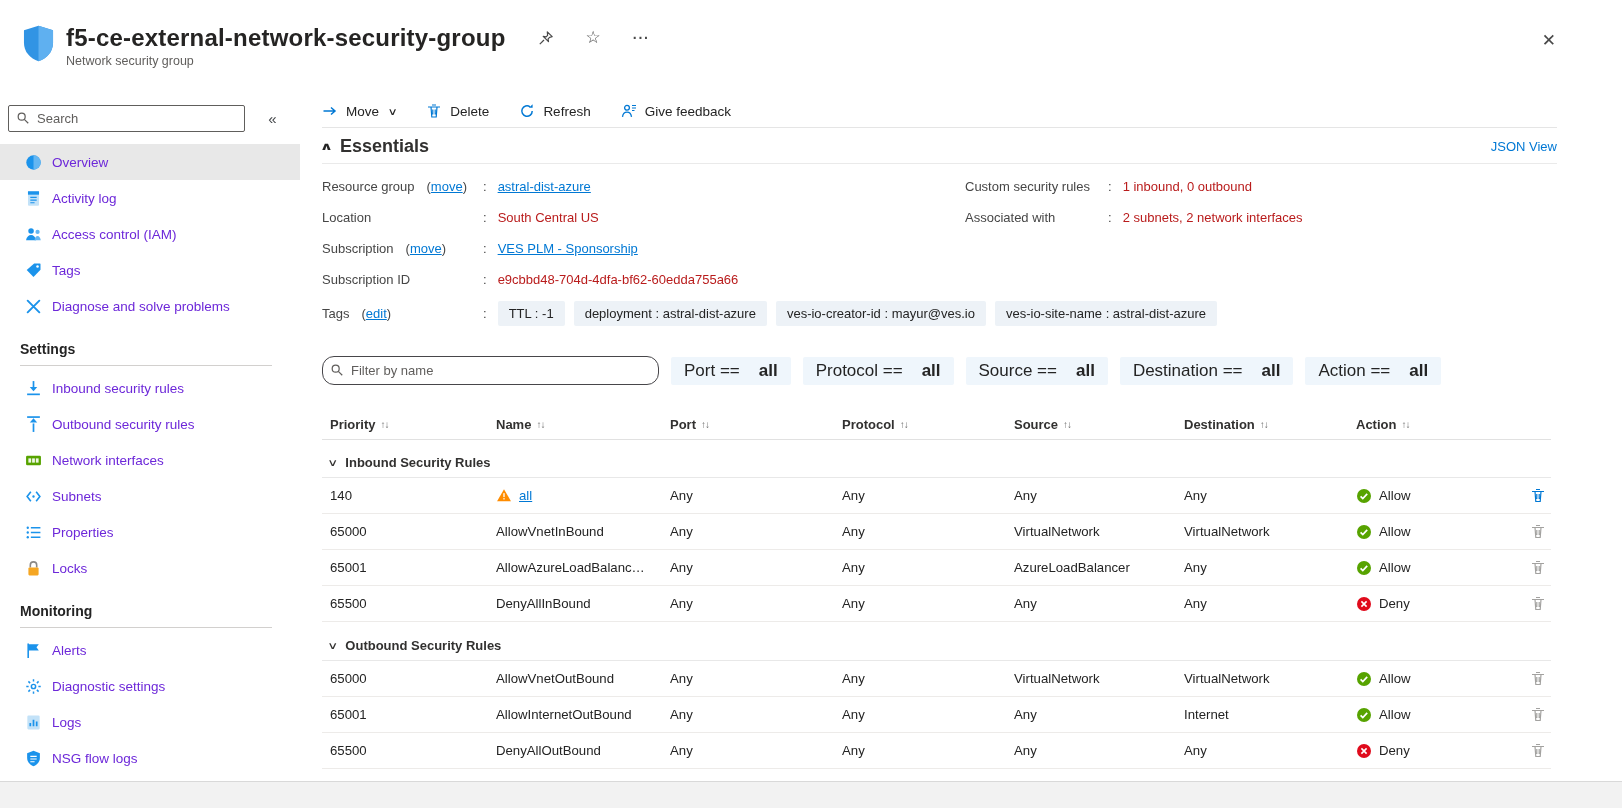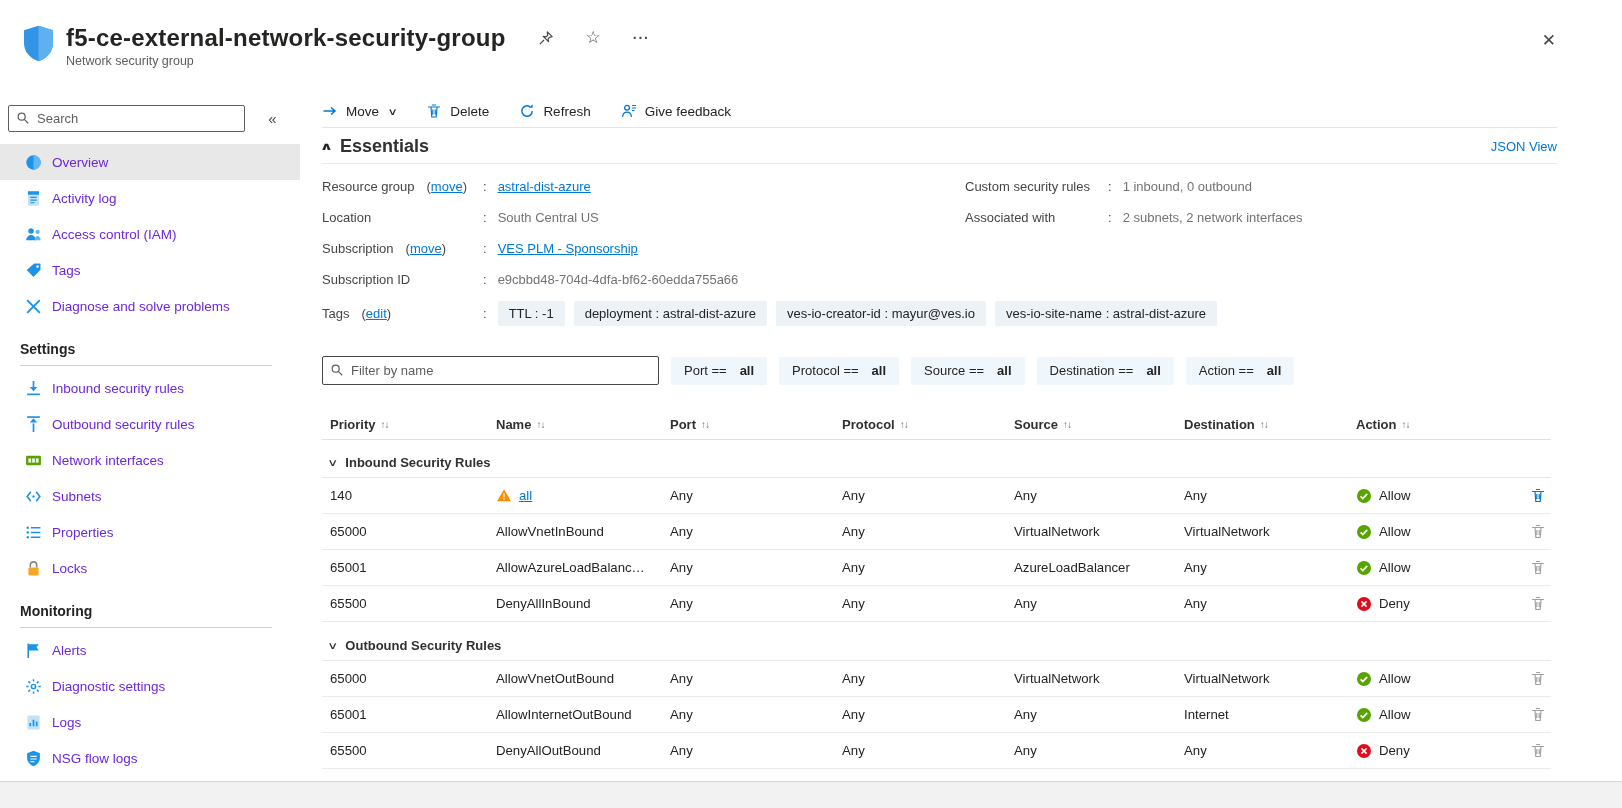--- a/index.html
+++ b/index.html
@@ -55,34 +55,34 @@
 .ess-title{font-size:18px;font-weight:700;}
 .json-view{margin-left:auto;color:#0078d4;font-size:13px;}
 .ess-body{display:flex;padding-top:7px;width:1235px;}
 .ess-left{width:643px;flex:none;}
 .ess-right{flex:1;}
 .ess-row{height:31px;display:flex;align-items:center;font-size:13px;white-space:nowrap;}
 .ess-label{color:#464646;flex:none;display:inline-flex;gap:12px;}
 .ess-left .ess-label,.tags-row .ess-label{width:161px;}
 .ess-right .ess-label{width:143px;}
 .ess-colon{color:#464646;margin-right:11px;}
-.ess-value{color:#737373;}
+.ess-value{color:#b91c1c;}
 a.lnk{color:#0078d4;text-decoration:underline;}
 .tags-row{display:flex;align-items:center;margin-top:5px;font-size:13px;min-height:26px;width:1235px;}
 .tag-pills{display:flex;gap:9px;}
 .tag-pill{background:#edf2f7;color:#242424;padding:5px 11px;border-radius:2px;white-space:nowrap;cursor:pointer;}
 
 
 .filter-row{display:flex;align-items:center;gap:12px;margin-top:30px;}
 .filter-box{position:relative;width:337px;flex:none;}
-.filter-box input{width:100%;height:29px;border:1px solid #47464a;border-radius:2px;padding:0 8px 0 28px;font-size:13px;font-family:inherit;outline:none;}
+.filter-box input{width:100%;height:29px;border:1px solid #47464a;border-radius:12px;padding:0 8px 0 28px;font-size:13px;font-family:inherit;outline:none;}
 .filter-box input::placeholder{color:#605e5c;}
 .filter-box .search-ic{top:7px;}
 .pills{display:flex;gap:12px;}
-.pill{height:28px;display:inline-flex;align-items:center;gap:13px;background:#eff6fc;border-radius:2px;padding:0 13px;font-size:13px;color:#242424;cursor:pointer;white-space:nowrap;}
+.pill{height:28px;display:inline-flex;align-items:center;gap:19px;background:#eff6fc;border-radius:2px;padding:0 13px;font-size:17px;color:#242424;cursor:pointer;white-space:nowrap;}
 .pill b{font-weight:700;}
 
 
 .rules-table{margin-top:24px;width:1229px;}
 .thead,.rrow{display:grid;grid-template-columns:174px 174px 172px 172px 170px 172px 168px 1fr;align-items:center;}
 .thead{height:31px;border-bottom:1px solid #e1e1e1;}
 .th{font-weight:700;font-size:13px;display:flex;align-items:center;gap:5px;cursor:pointer;}
 .thead > :first-child,.rrow > :first-child{padding-left:8px;}
 .sort{font-size:10px;color:#6b6b6b;letter-spacing:-1px;font-weight:400;}
 .group{margin-top:8px;}

